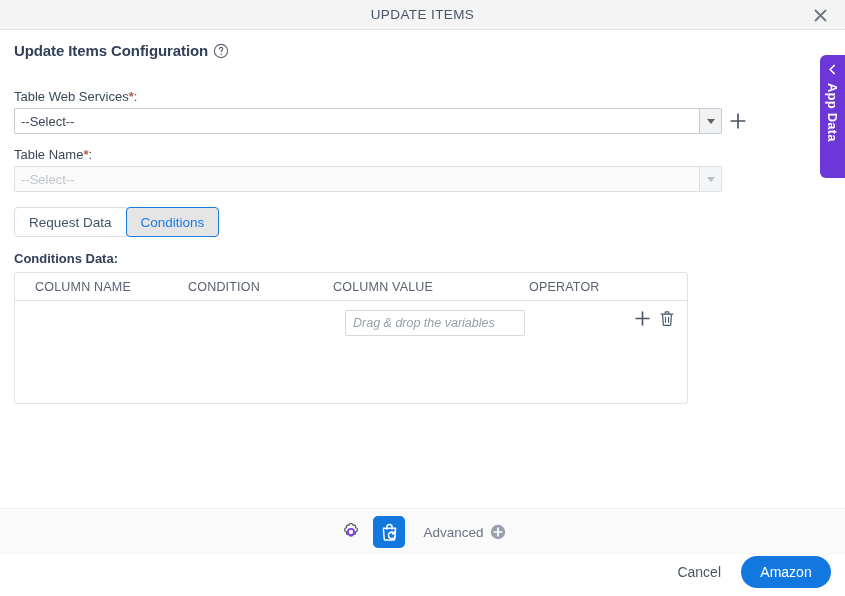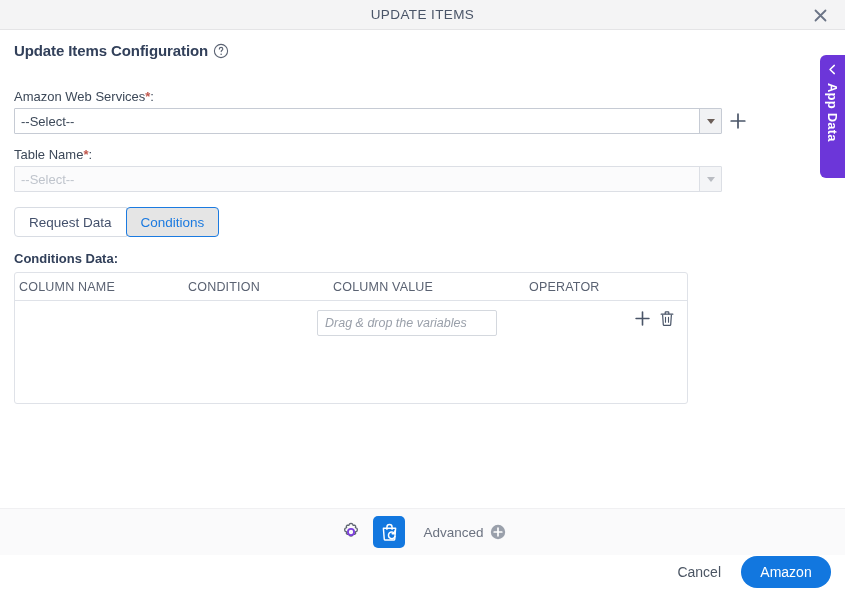--- a/index.html
+++ b/index.html
@@ -159,21 +159,21 @@
     font-size: 12.5px;
     color: #5a6272;
     letter-spacing: .2px;
   }
   .table-row {
     position: relative;
     height: 46px;
   }
   .dnd-input {
     position: absolute;
-    left: 302px; top: 9px;
+    left: 330px; top: 9px;
     width: 180px; height: 26px;
     border: 1px solid #d4d8de;
     border-radius: 2px;
     background: #ffffff;
     font-family: "Liberation Sans", sans-serif;
     font-size: 12.5px;
     font-style: italic;
     color: #9aa0aa;
     padding: 0 7px;
     outline: none;
@@ -293,21 +293,21 @@
   <div class="page-head">
     <span class="page-title">Update Items Configuration</span>
     <svg class="help-icon" width="16" height="16" viewBox="0 0 16 16">
       <circle cx="8" cy="8" r="6.6" fill="none" stroke="#5a6272" stroke-width="1.1"></circle>
       <path d="M6.3 6.1c0-1 .8-1.7 1.8-1.7s1.7.7 1.7 1.6c0 1.3-1.6 1.3-1.6 2.6" fill="none" stroke="#5a6272" stroke-width="1.1" stroke-linecap="round"></path>
       <circle cx="8.15" cy="11.2" r=".78" fill="#5a6272"></circle>
     </svg>
   </div>
 
   <div class="field-label" style="left:14px; top:89px;">
-    <span>Amazon Web Services</span><span class="req">*</span><span>:</span>
+    <span>Table Web Services</span><span class="req">*</span><span>:</span>
   </div>
   <div class="select-wrap" style="left:14px; top:108px; width:708px;">
     <div class="select-value">--Select--</div>
     <div class="select-caret">
       <span class="caret-tri"></span>
     </div>
   </div>
   <svg class="plus-add" style="left:729px; top:112px;" viewBox="0 0 18 18">
     <path d="M9 2.2 V15.8 M2.2 9 H15.8" stroke="#4a5568" stroke-width="1.7" stroke-linecap="round" fill="none"></path>
   </svg>
@@ -328,21 +328,21 @@
     </div>
     <div class="tab active">
       <span>Conditions</span>
     </div>
   </div>
 
   <div class="section-label">Conditions Data:</div>
 
   <div class="table-box">
     <div class="table-head">
-      <div class="th" style="left:4px;">COLUMN NAME</div>
+      <div class="th" style="left:20px;">COLUMN NAME</div>
       <div class="th" style="left:173px;">CONDITION</div>
       <div class="th" style="left:318px;">COLUMN VALUE</div>
       <div class="th" style="left:514px;">OPERATOR</div>
     </div>
     <div class="table-row">
       <input class="dnd-input" type="text" placeholder="Drag &amp; drop the variables" style="">
       <div class="row-actions">
         <svg class="act" width="17" height="17" viewBox="0 0 18 18">
           <path d="M9 2.2 V15.8 M2.2 9 H15.8" stroke="#4a5568" stroke-width="1.7" stroke-linecap="round" fill="none"></path>
         </svg>

